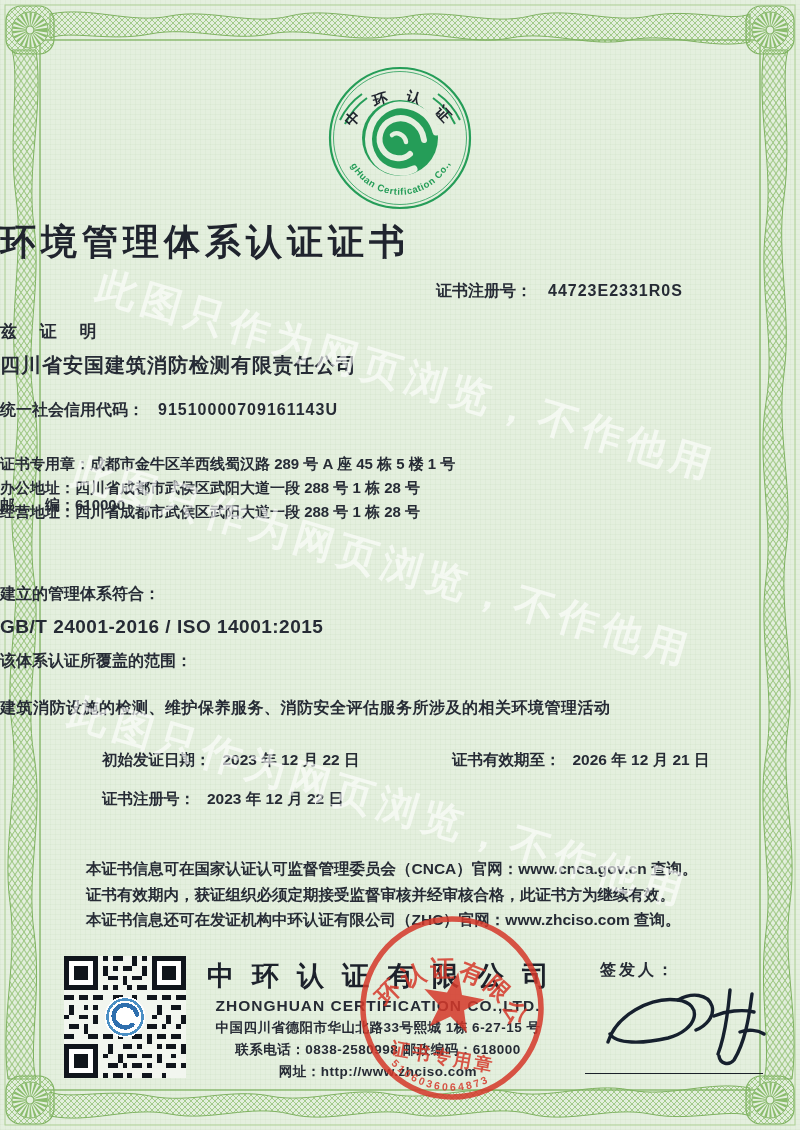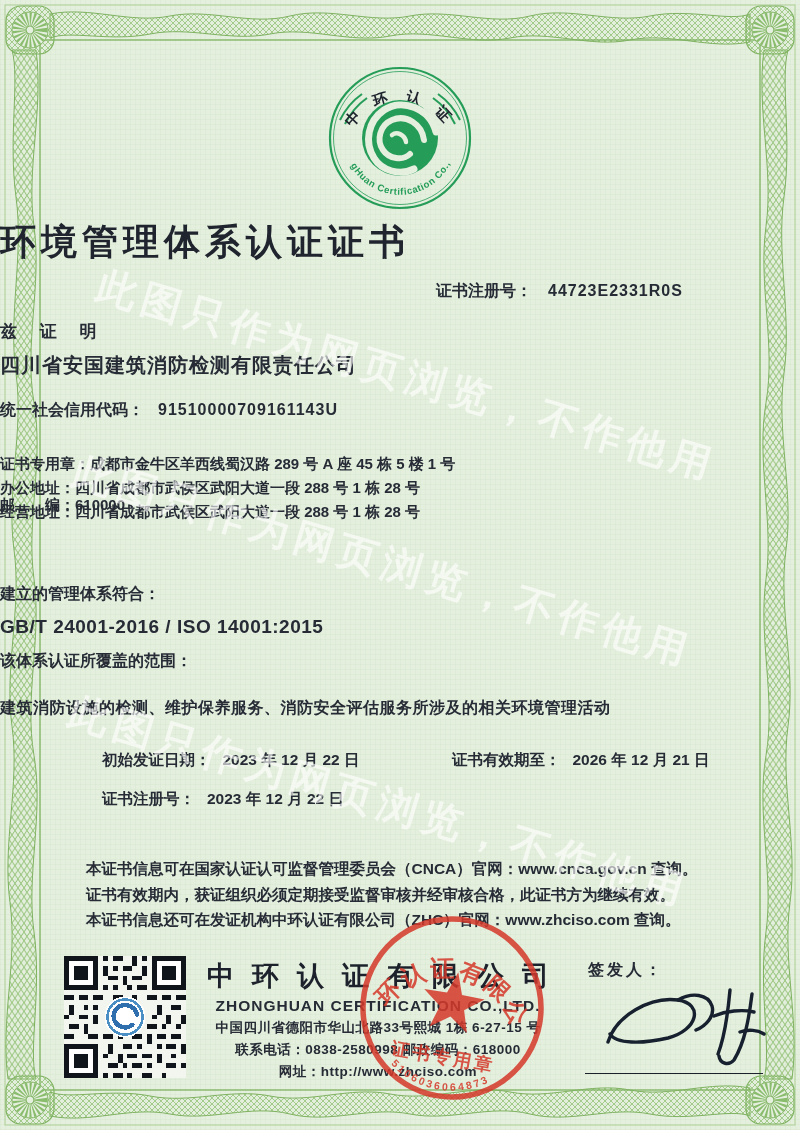--- a/index.html
+++ b/index.html
@@ -34,21 +34,21 @@
   .scope{top:698px;font-size:16px;font-weight:700;letter-spacing:.5px;}
   .daterow{font-size:15.5px;font-weight:700;}
   .d1{top:750px;left:102px;} .d2{top:750px;left:452px;} .d3{top:789px;left:102px;}
   .daterow .val{margin-left:12px;}
   .notes{top:856px;left:86px;width:645px;font-size:15.5px;font-weight:600;line-height:25.5px;text-align:justify;}
 
   .foot-center{top:958px;left:182px;width:392px;text-align:center;}
   .foot-cn{font-size:27px;font-weight:700;letter-spacing:18px;margin-left:18px;color:#1c212b;}
   .foot-en{font-size:15.5px;font-weight:600;letter-spacing:1px;margin-top:3px;}
   .foot-sm{font-size:13.5px;font-weight:600;margin-top:4px;letter-spacing:.5px;}
-  .signer{top:960px;left:588px;font-size:16px;font-weight:700;letter-spacing:3px;}
+  .signer{top:960px;left:600px;font-size:16px;font-weight:700;letter-spacing:3px;}
   .sigline{top:1073px;left:585px;width:178px;height:0;border-top:1.6px solid #1c212b;}
   .qr{top:956px;left:64px;}
 
   .wm{
     font-size:40px;font-weight:700;letter-spacing:6px;white-space:nowrap;
     color:rgba(255,255,255,.62);transform-origin:0 0;transform:rotate(16.5deg);
   }
   .wm1{top:258px;left:106px;} .wm2{top:444px;left:82px;} .wm3{top:684px;left:78px;}
 </style>
 </head>

